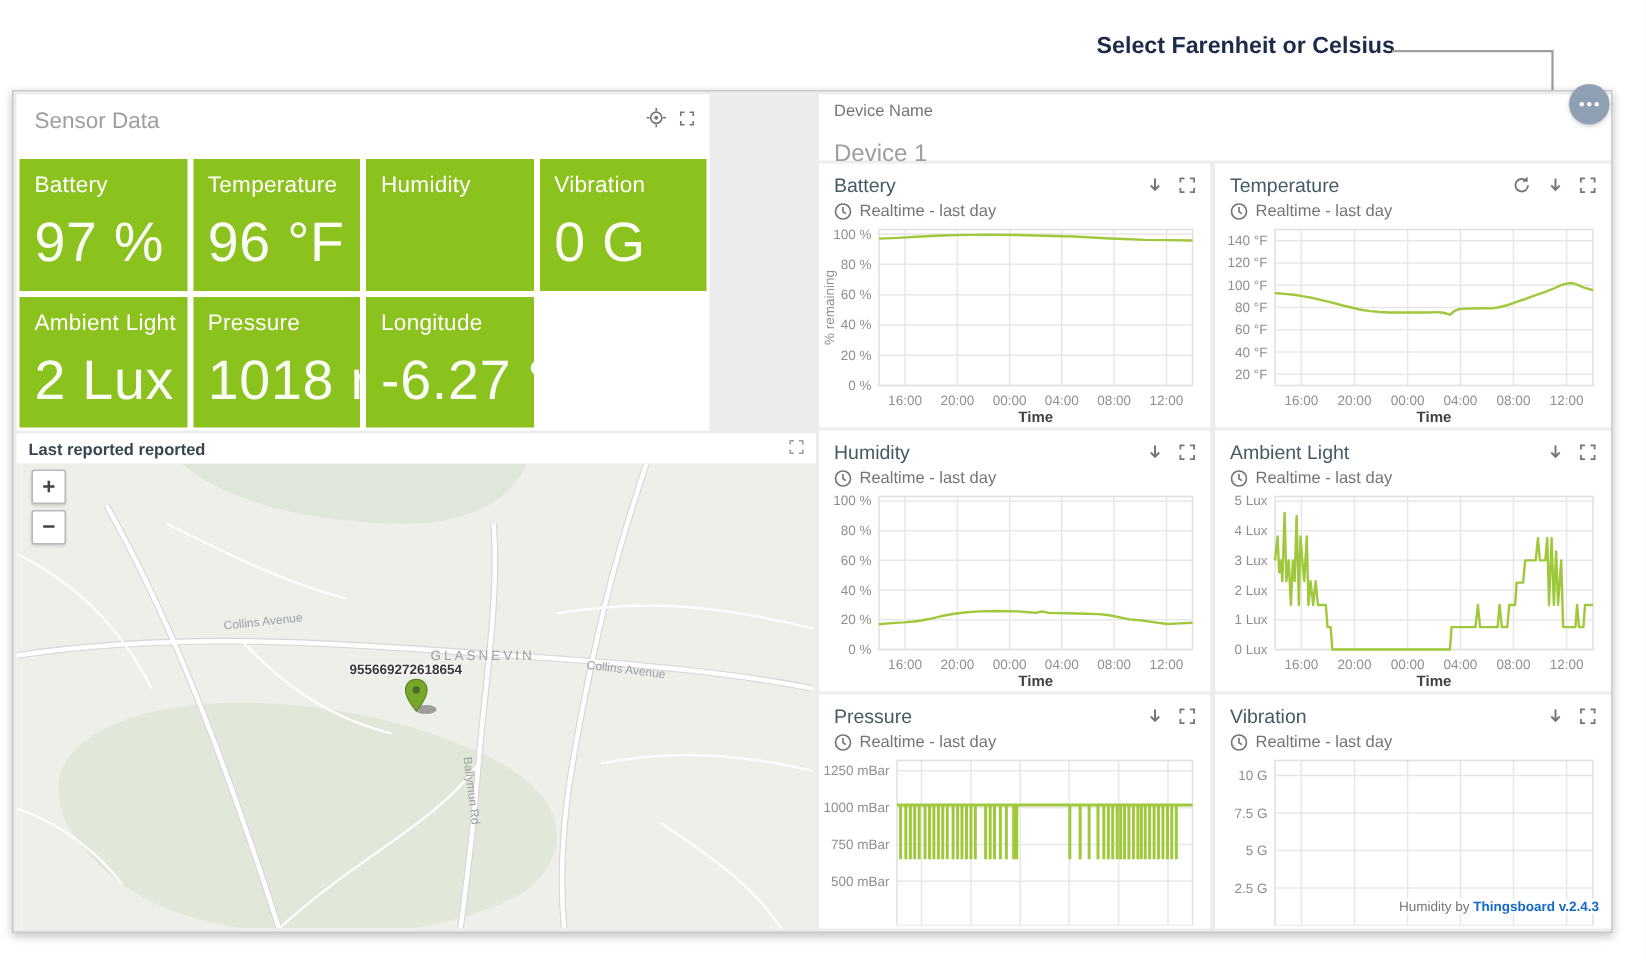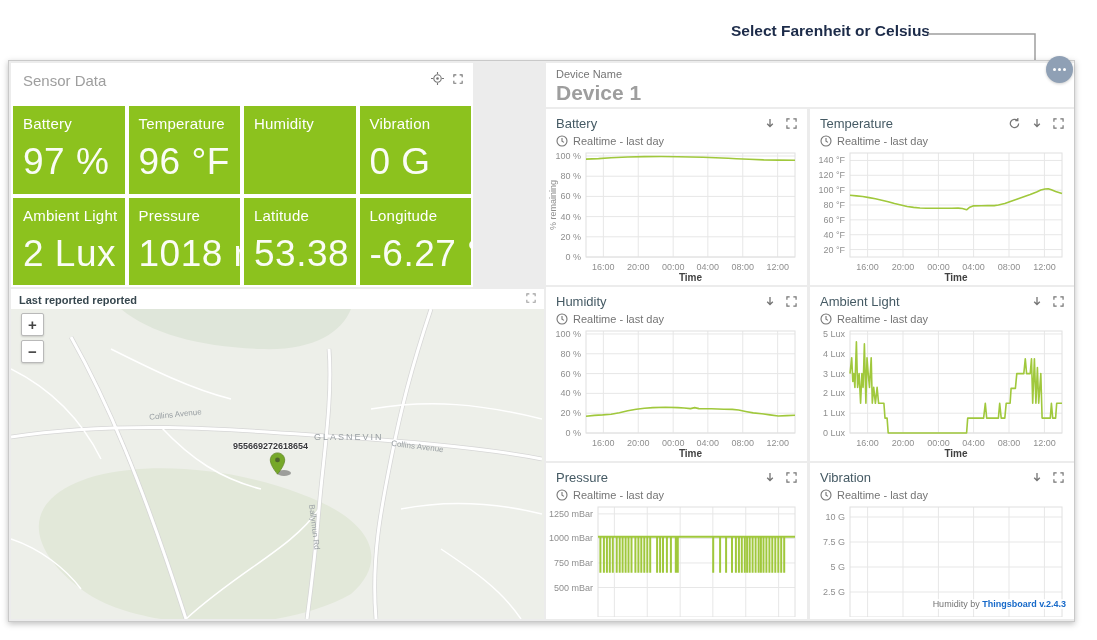--- a/index.html
+++ b/index.html
@@ -18,21 +18,21 @@
   .sensor-title{position:absolute;left:12px;top:9px;font-size:15px;color:#9e9e9e}
   .sensor-icons{position:absolute;right:10px;top:9px;display:flex;gap:9px;align-items:center}
   .cards{position:absolute;left:2px;right:2px;top:43px;bottom:2px;display:grid;
     grid-template-columns:repeat(4,1fr);grid-template-rows:repeat(2,1fr);gap:4px}
   .card{background:var(--card-green,#8cc21e);color:#fff;padding:9px 10px;overflow:hidden}
   .card-label{font-size:15px;letter-spacing:.2px;white-space:nowrap}
   .card-value{font-size:37px;font-weight:300;letter-spacing:.5px;margin-top:9px;white-space:nowrap;opacity:.96}
   
   #device-header{left:537px;top:2px;width:528px;height:44px;padding:5px 10px}
   .dev-label{font-size:11px;color:#757575}
-  .dev-value{font-size:21px;font-weight:700;color:#9e9e9e;margin-top:1px}
+  .dev-value{font-size:16px;font-weight:400;color:#9e9e9e;margin-top:14px}
   
   #map-widget{left:2px;top:228px;width:533px;height:330px}
   .map-head{position:relative;height:20px}
   .map-title{position:absolute;left:8px;top:5px;font-size:11px;font-weight:bold;color:#37474f}
   .map-fs{position:absolute;right:8px;top:4px}
   .map-canvas{position:absolute;left:0;right:0;top:20px;bottom:0;background:#edefe9;overflow:hidden}
   .map-canvas svg.roads{position:absolute;left:0;top:0}
   .map-label{position:absolute;color:#9aa0a4;font-size:8px;white-space:nowrap}
   .lab-area{letter-spacing:2px;font-size:9px}
   .rot-m6{transform:rotate(-6deg)}.rot-p6{transform:rotate(7deg)}.rot-v{transform:rotate(83deg);transform-origin:left top}
@@ -119,24 +119,20 @@
         <div class="card-label">Vibration</div>
         <div class="card-value">0 G</div>
       </div>
       <div class="card">
         <div class="card-label">Ambient Light</div>
         <div class="card-value">2 Lux</div>
       </div>
       <div class="card">
         <div class="card-label">Pressure</div>
         <div class="card-value">1018 mBar</div>
-      </div>
-      <div class="card">
-        <div class="card-label">Latitude</div>
-        <div class="card-value">53.38 °</div>
       </div>
       <div class="card">
         <div class="card-label">Longitude</div>
         <div class="card-value">-6.27 °</div>
       </div>
     </div>
   </div>
 
   <div class="widget" id="device-header">
     <div class="dev-label">Device Name</div>
@@ -173,21 +169,21 @@
           <path d="M175 310 C230 260 280 240 308 200"></path>
           <path d="M0 230 C30 240 55 260 70 280"></path>
           <path d="M150 118 C180 150 210 170 250 180"></path>
           <path d="M360 100 C420 90 470 95 531 110"></path>
           <path d="M390 200 C440 190 490 195 531 205"></path>
           <path d="M430 240 C460 260 490 280 510 310"></path>
           <path d="M100 40 C140 60 180 80 220 90"></path>
         </g>
         <ellipse cx="273" cy="164" rx="7" ry="3" fill="rgba(60,60,60,.45)"></ellipse>
       </svg>
-      <div class="map-label lab-area" style="left:303px;top:123px">GLASNEVIN</div>
+      <div class="map-label lab-area" style="left:276px;top:123px">GLASNEVIN</div>
       <div class="map-label rot-m6" style="left:138px;top:101px">Collins Avenue</div>
       <div class="map-label rot-p6" style="left:380px;top:133px">Collins Avenue</div>
       <div class="map-label rot-v" style="left:305px;top:195px">Ballymun Rd</div>
       <div class="marker-label" style="left:222px;top:132px">955669272618654</div>
       <svg class="pin" style="left:258px;top:143px" width="17" height="23" viewBox="0 0 24 32">
         <path d="M12 1C6.2 1 1.8 5.5 1.8 11.2 1.8 19 12 31 12 31s10.2-12 10.2-19.8C22.2 5.5 17.8 1 12 1z" fill="#76a829" stroke="#597f1f" stroke-width="1"></path>
         <circle cx="12" cy="11" r="3.4" fill="#2f2f2f" opacity=".55"></circle>
       </svg>
       <div class="zoomctl">
         <button>+</button>

